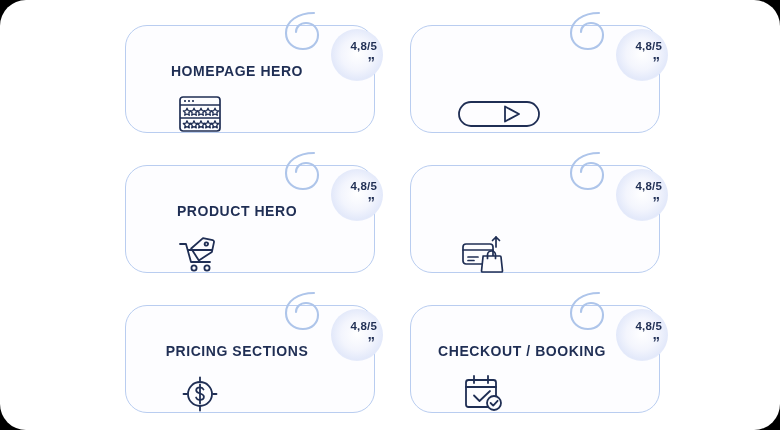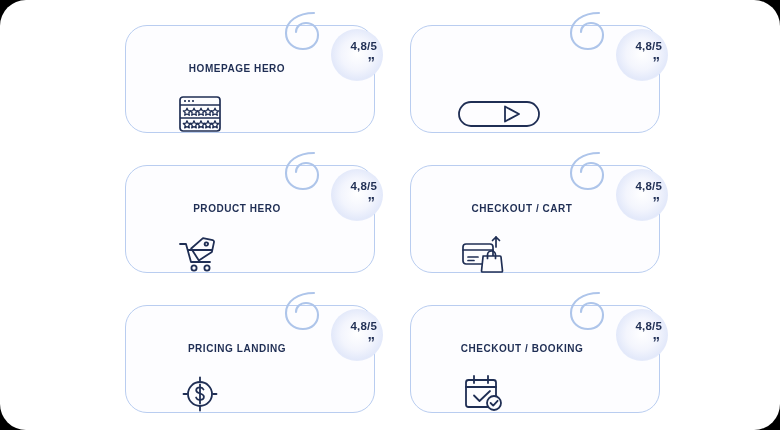--- a/index.html
+++ b/index.html
@@ -44,21 +44,21 @@
     border-radius: 22px;
     box-sizing: border-box;
   }
 
   .card-title {
     position: absolute;
     left: 0;
     right: 0;
     top: 37px;
     text-align: center;
-    font-size: 10px;
+    font-size: 14px;
     font-weight: bold;
     letter-spacing: 0.55px;
     color: #1f2e54;
     white-space: nowrap;
     padding-left: 10px;
     padding-right: 36px;
     box-sizing: border-box;
   }
 
   .card-icon {
@@ -219,21 +219,20 @@
     <div class="card">
       <div class="swirl">
         <svg width="62" height="52" viewBox="0 0 62 52" fill="none">
           <path d="M40 4 C24 4 12 12 12 24 C12 34 20 40 29 40 C38 40 44 34 44 26 C44 19 39 14 32 14 C26 14 22 18 22 23" stroke="#aec5ea" stroke-width="2.1" stroke-linecap="round" fill="none"></path>
         </svg>
       </div>
       <div class="badge">
         <span class="badge-score">4,8/5</span>
         <span class="badge-quote">”</span>
       </div>
-      <div class="card-title">CHECKOUT / CART</div>
       <div class="card-icon">
         <svg width="48" height="42" viewBox="0 0 48 42">
           <g fill="none" stroke="#1f2e54" stroke-width="1.7" stroke-linecap="round" stroke-linejoin="round">
             <rect x="2" y="11" width="30" height="20" rx="3"></rect>
             <line x1="2" y1="17" x2="32" y2="17"></line>
             <line x1="7" y1="24" x2="17" y2="24"></line>
             <line x1="7" y1="27.5" x2="13" y2="27.5"></line>
             <path d="M22 23 h17 a1 1 0 0 1 1 1 l1.5 14 a1 1 0 0 1-1 1 H21.5 a1 1 0 0 1-1-1 L22 24 a1 1 0 0 1 1-1 z" fill="#fdfdff"></path>
             <path d="M26.5 25.5 v-3.5 a4 4 0 0 1 8 0 v3.5"></path>
             <line x1="35" y1="14" x2="35" y2="4"></line>
@@ -246,21 +245,21 @@
     <div class="card">
       <div class="swirl">
         <svg width="62" height="52" viewBox="0 0 62 52" fill="none">
           <path d="M40 4 C24 4 12 12 12 24 C12 34 20 40 29 40 C38 40 44 34 44 26 C44 19 39 14 32 14 C26 14 22 18 22 23" stroke="#aec5ea" stroke-width="2.1" stroke-linecap="round" fill="none"></path>
         </svg>
       </div>
       <div class="badge">
         <span class="badge-score">4,8/5</span>
         <span class="badge-quote">”</span>
       </div>
-      <div class="card-title">PRICING LANDING</div>
+      <div class="card-title">PRICING SECTIONS</div>
       <div class="card-icon">
         <svg width="40" height="40" viewBox="0 0 40 40">
           <g fill="none" stroke="#1f2e54" stroke-width="1.8" stroke-linecap="round" stroke-linejoin="round">
             <circle cx="20" cy="20" r="12"></circle>
             <path d="M23.5 15.5 a3.6 3.6 0 0 0-3.5-2.2 c-2.2 0-3.8 1.2-3.8 3 c0 1.9 1.7 2.6 3.8 3.2 c2.1.6 3.9 1.3 3.9 3.3 c0 1.9-1.7 3.1-4 3.1 a3.9 3.9 0 0 1-3.8-2.4"></path>
             <line x1="20" y1="10.5" x2="20" y2="29.5"></line>
             <line x1="20" y1="3.5" x2="20" y2="7"></line>
             <line x1="20" y1="33" x2="20" y2="36.5"></line>
             <line x1="3.5" y1="20" x2="7" y2="20"></line>
             <line x1="33" y1="20" x2="36.5" y2="20"></line>

